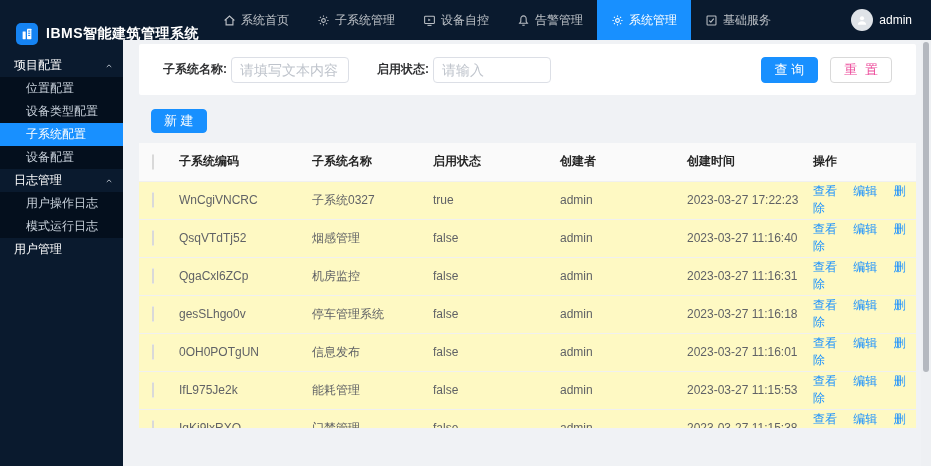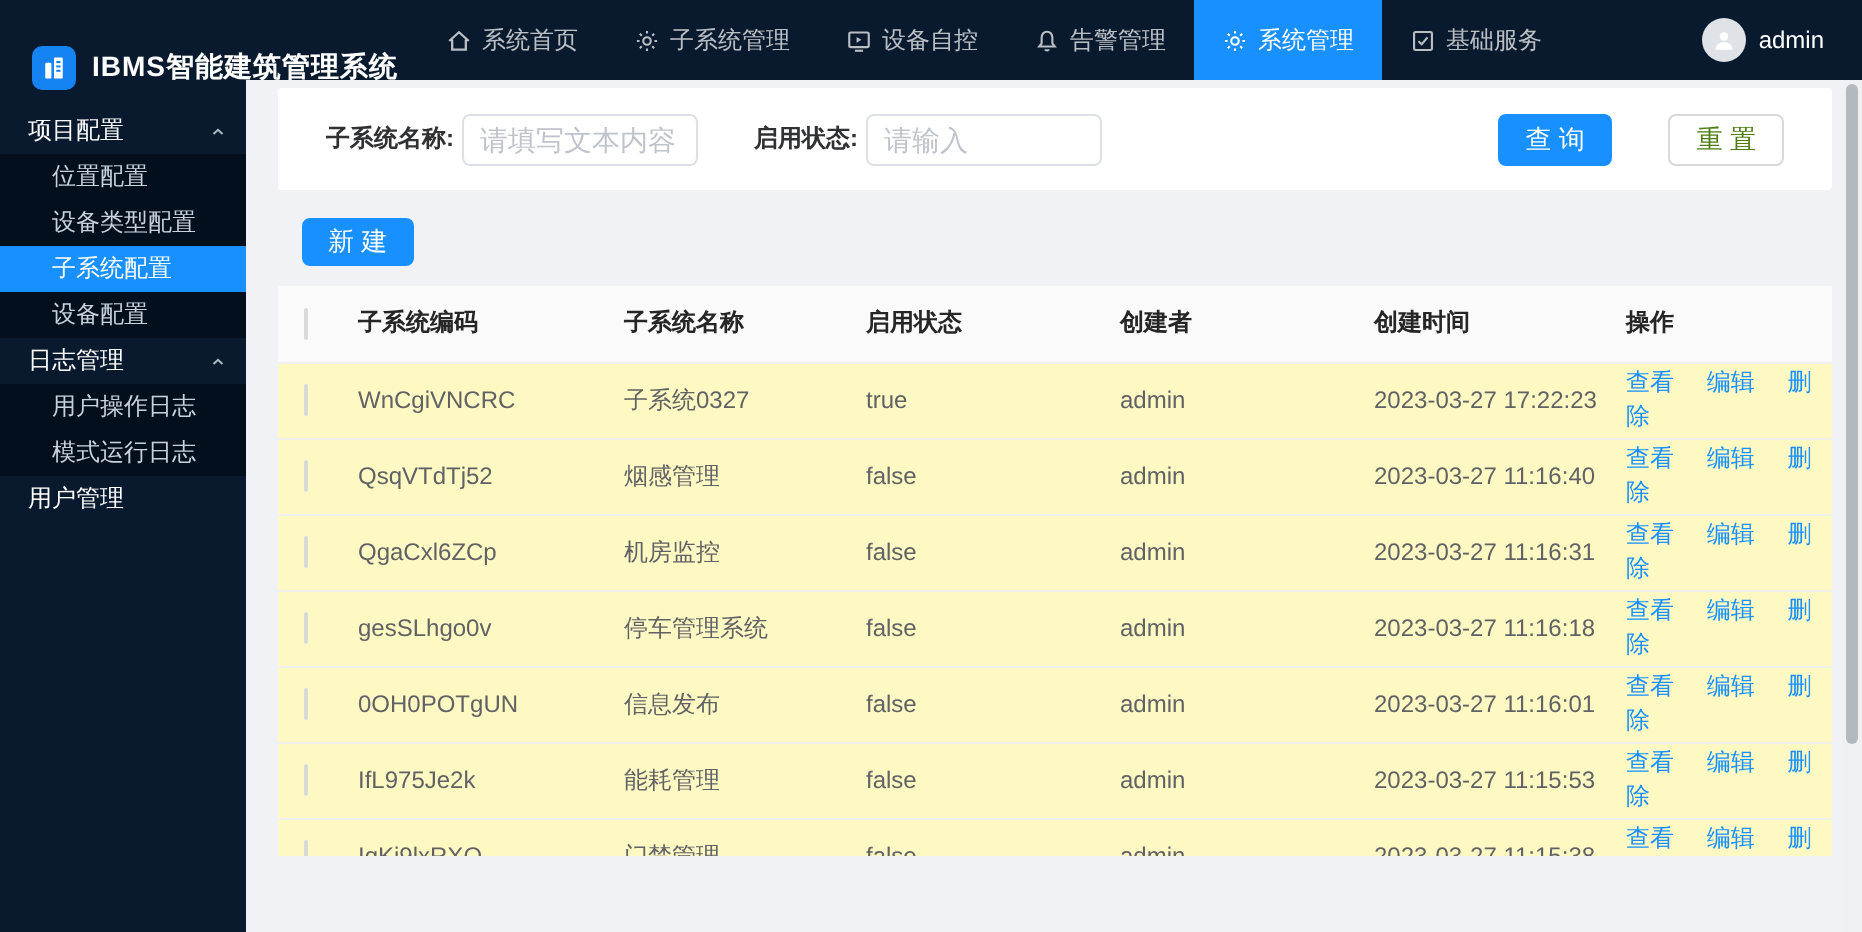--- a/index.html
+++ b/index.html
@@ -35,21 +35,21 @@
   .content { flex:1; padding:4px 15px 0 16px; position:relative; }
 
   .search-card { background:#fff; border-radius:2px; height:51px; display:flex; align-items:center; padding:0 24px; }
   .f-label { font-weight:bold; color:#303133; white-space:nowrap; }
   .f-input { width:118px; height:26px; border:1px solid #dcdfe6; border-radius:4px; margin-left:4px; padding:0 8px; font-size:14px; color:#333; font-family:"Liberation Sans",sans-serif; outline:none; }
   .f-input::placeholder { color:#bfc4cc; }
   .f-label.second { margin-left:28px; }
   .search-spacer { flex:1; }
   .btn { height:26px; padding:0 13px; border-radius:4px; font-size:13px; cursor:pointer; font-family:"Liberation Sans",sans-serif; white-space:nowrap; }
   .btn-primary { background:#1890ff; border:1px solid #1890ff; color:#fff; }
-  .btn-plain { background:#fff; border:1px solid #d9d9d9; color:#4d7c0f; margin-left:28px; }
+  .btn-plain { background:#fff; border:1px solid #d9d9d9; color:#ec4899; margin-left:12px;font-family:Liberation Mono, monospace; }
 
   .toolbar { margin-top:14px;padding-left:12px; }
   .btn-new { height:24px; padding:0 12px; }
 
   .table-card { background:#fef9c3; margin-top:10px; height:285px; overflow:hidden; }
   table { width:100%; border-collapse:collapse; table-layout:fixed; }
   th, td { height:38px; text-align:left; vertical-align:middle; font-weight:normal; padding:0; }
   thead th { background:#fafafa; color:#262626; font-weight:bold; }
   tbody td { color:#606266; border-top:1px solid #f0f0f0; }
   .col-check { width:40px; }

